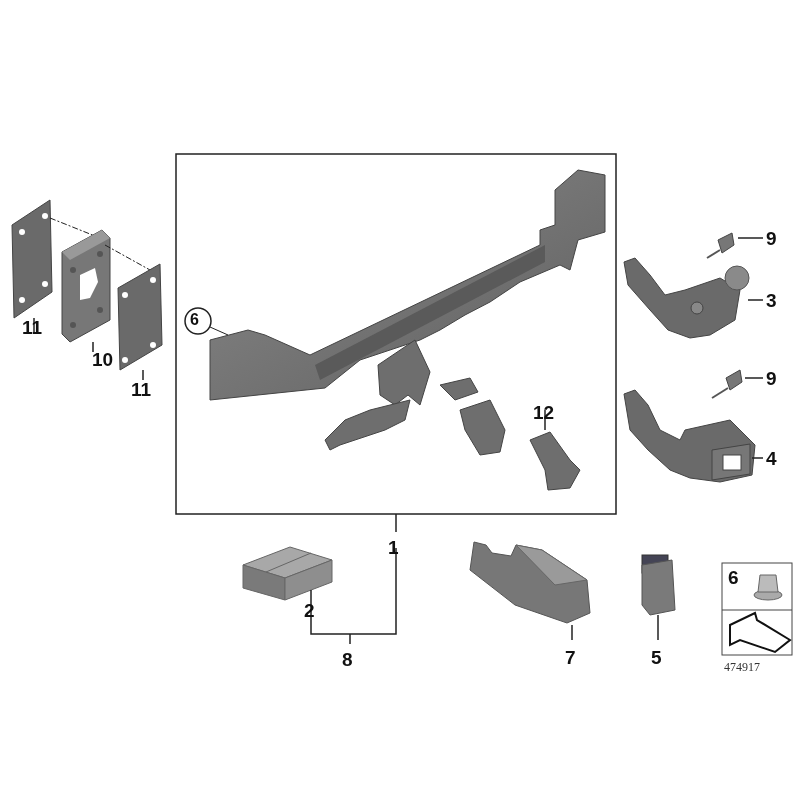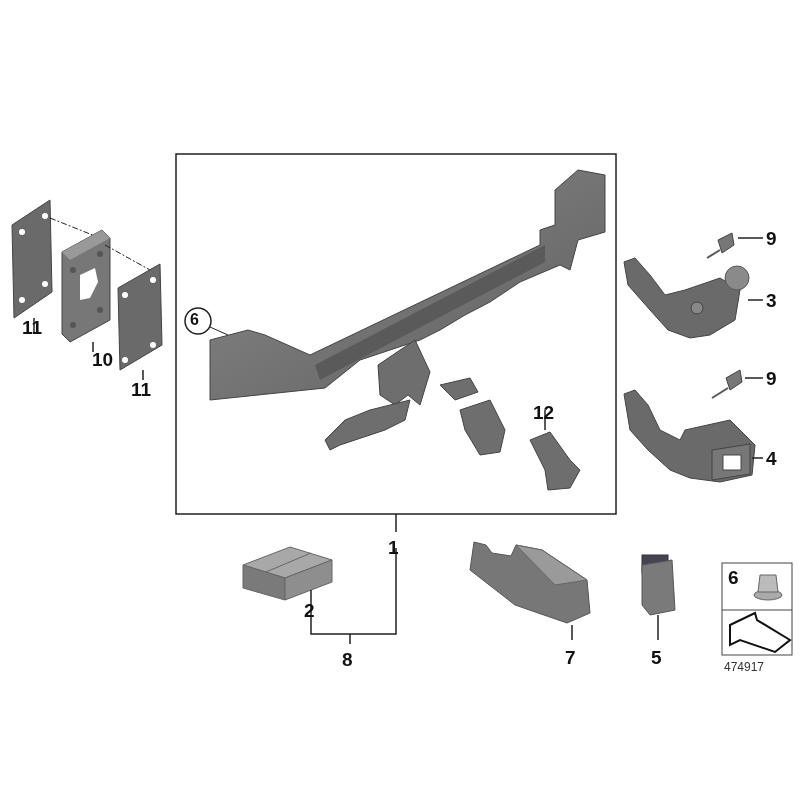--- a/index.html
+++ b/index.html
@@ -130,14 +130,14 @@
 <span class="lbl" style="left:651px;top:648px;">5</span>
 <span class="lbl" style="left:766px;top:229px;">9</span>
 <span class="lbl" style="left:766px;top:291px;">3</span>
 <span class="lbl" style="left:766px;top:369px;">9</span>
 <span class="lbl" style="left:766px;top:449px;">4</span>
 <span class="lbl" style="left:533px;top:403px;">12</span>
 <span class="lbl" style="left:22px;top:318px;">11</span>
 <span class="lbl" style="left:92px;top:350px;">10</span>
 <span class="lbl" style="left:131px;top:380px;">11</span>
 <span class="lbl" style="left:728px;top:568px;">6</span>
-<span class="ref" style="left:724px;top:660px;">474917</span>
+<span class="ref" style="left:724px;top:660px;font-family:Liberation Serif, serif;">474917</span>
 </div>
 
 </body></html>

